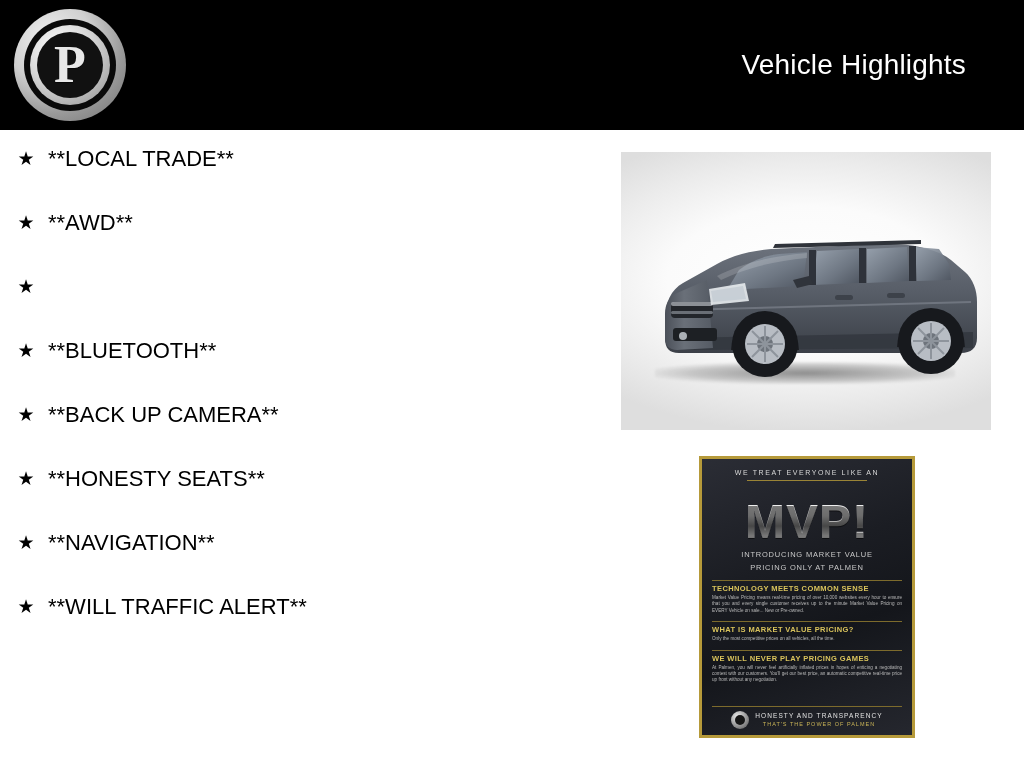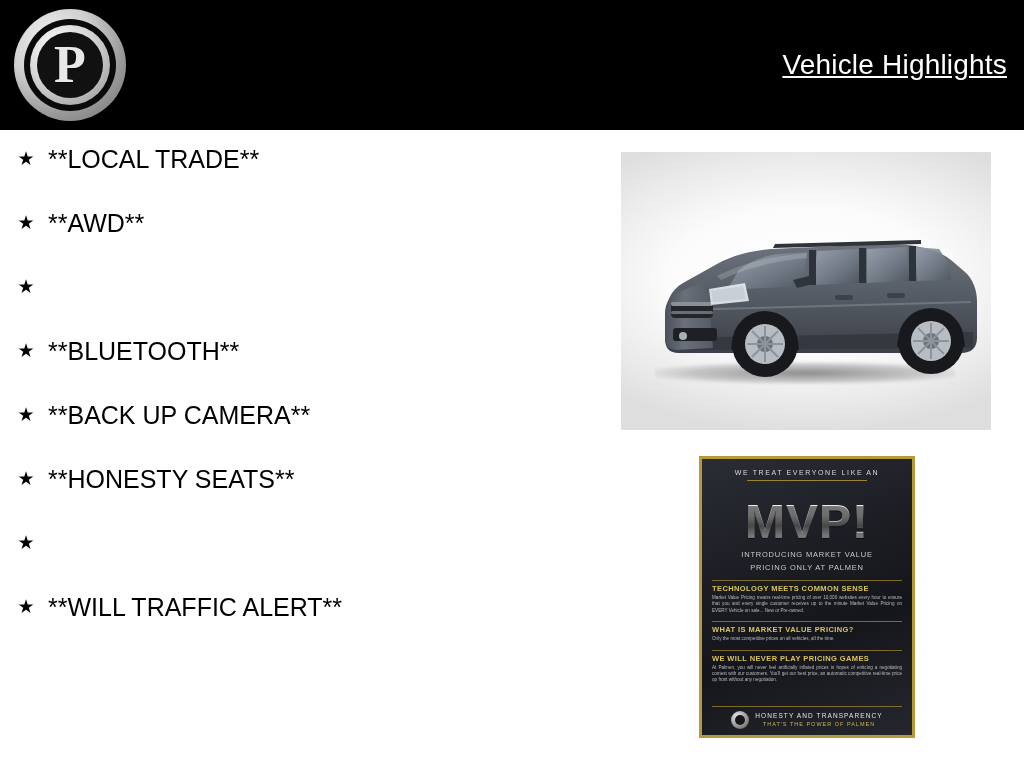--- a/index.html
+++ b/index.html
@@ -77,24 +77,23 @@
     font-size: 52px;
     font-weight: bold;
     line-height: 1;
     letter-spacing: 0;
     text-shadow: 0 1px 1px rgba(0,0,0,0.6);
   }
   #header-title {
     color: #ffffff;
     font-size: 28px;
     font-weight: normal;
-    margin-right: 17px;
+    margin-right: 58px;
     letter-spacing: 0.2px;
     white-space: nowrap;
-    text-decoration: underline;
   }
 
   
   #body {
     position: absolute;
     top: 130px; left: 0;
     width: 1024px;
     height: 638px;
     background: #ffffff;
   }
@@ -120,21 +119,21 @@
     width: 28px;
     text-align: center;
     color: #000000;
     font-size: 19px;
     line-height: 30px;
     margin-left: 12px;
     margin-right: 8px;
   }
   #highlights li .text {
     color: #000000;
-    font-size: 25px;
+    font-size: 22px;
     line-height: 30px;
     white-space: pre-line;
   }
 
   
   #vehicle-photo {
     position: absolute;
     top: 22px;
     left: 621px;
     width: 370px;
@@ -309,20 +308,21 @@
       <li>
         <span class="bullet">★</span>
         <span class="text">**BACK UP CAMERA**</span>
       </li>
       <li>
         <span class="bullet">★</span>
         <span class="text">**HONESTY SEATS**</span>
       </li>
       <li>
         <span class="bullet">★</span>
+        <span class="text">**NAVIGATION**</span>
       </li>
       <li>
         <span class="bullet">★</span>
         <span class="text">**WILL TRAFFIC ALERT**</span>
       </li>
     </ul>
 
     <div id="vehicle-photo">
       <div class="studio-bg"></div>
       <div class="floor-shadow"></div>

